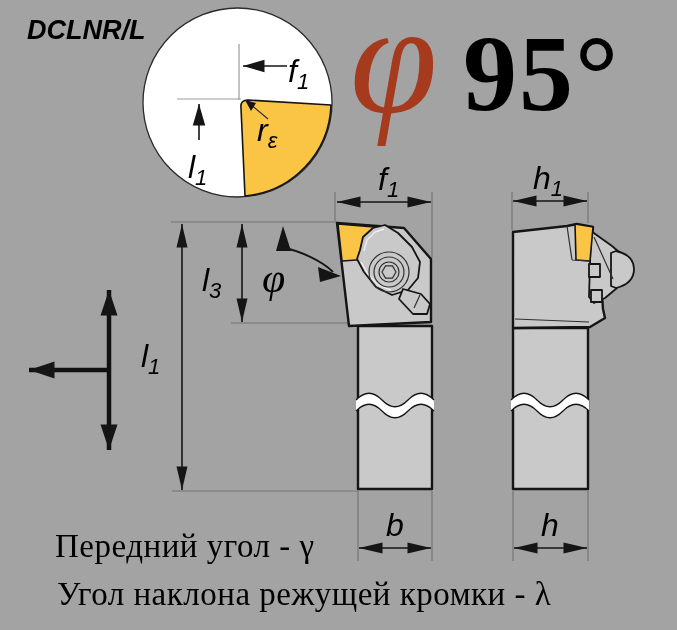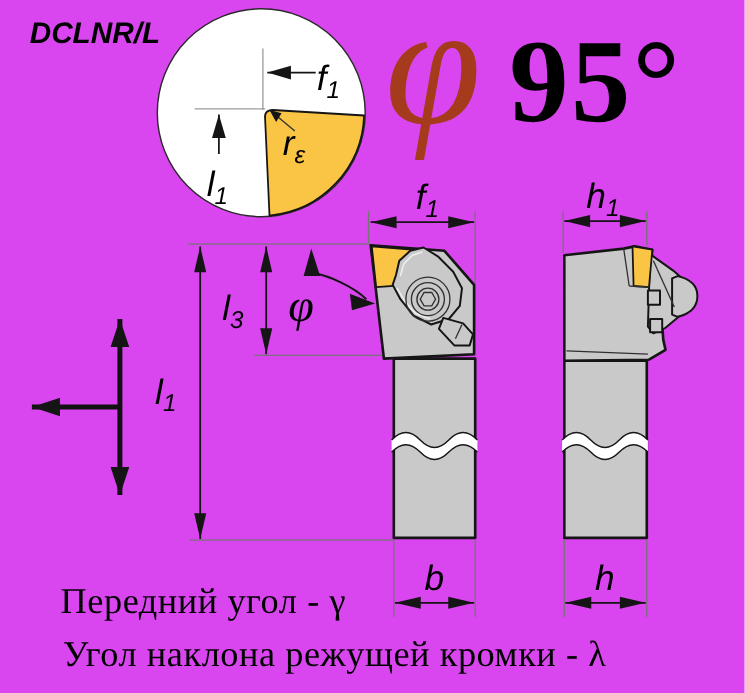--- a/index.html
+++ b/index.html
@@ -1,16 +1,16 @@
 <!DOCTYPE html>
 <html><head>
 <meta charset="utf-8">
 <style>
   html,body{margin:0;padding:0;background:#ffffff;}
-  .stage{position:relative;width:677px;height:630px;background:#d946ef;overflow:hidden;
+  .stage{position:relative;width:677px;height:630px;background:#a3a3a3;overflow:hidden;
          font-family:"Liberation Sans",sans-serif;}
   svg{display:block;}
   text{font-family:"Liberation Sans",sans-serif;}
   .title{font-size:27px;font-weight:bold;font-style:italic;}
   .dimlab{font-size:32px;font-style:italic;}
   .sub{font-size:22px;}
   .bigphi{font-family:"Liberation Serif",serif;font-style:italic;font-size:158px;}
   .bigdeg{font-family:"Liberation Serif",serif;font-weight:bold;font-size:108px;letter-spacing:2px;}
   .philab{font-family:"Liberation Serif",serif;font-style:italic;font-size:42px;}
   .note{font-family:"Liberation Serif",serif;font-size:33px;letter-spacing:0.5px;}

